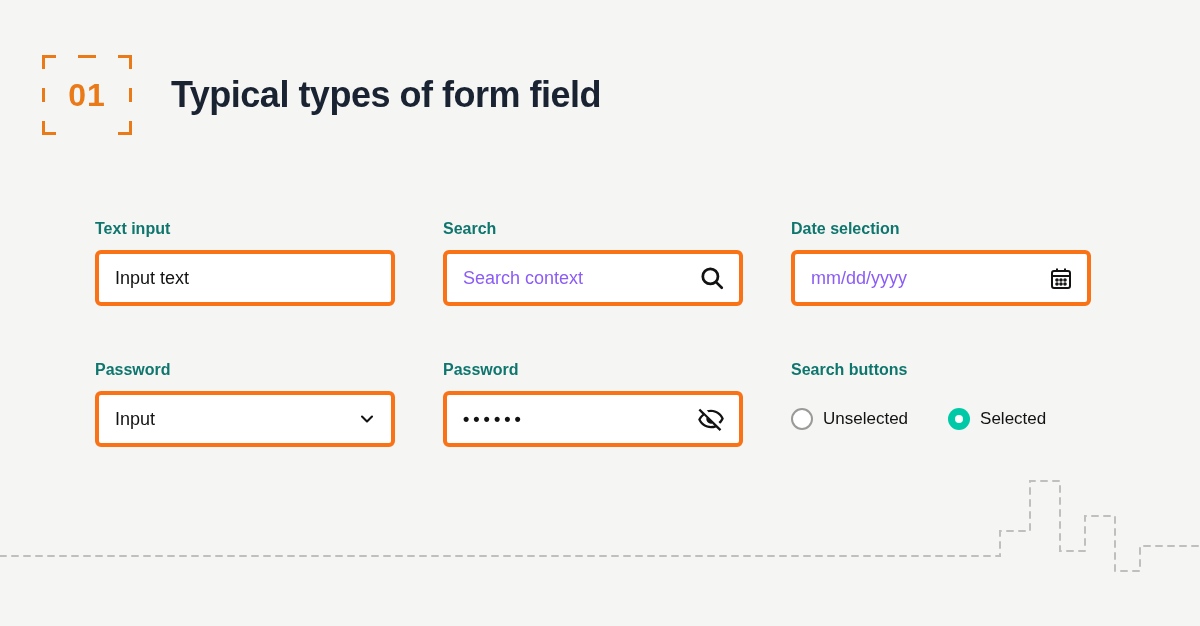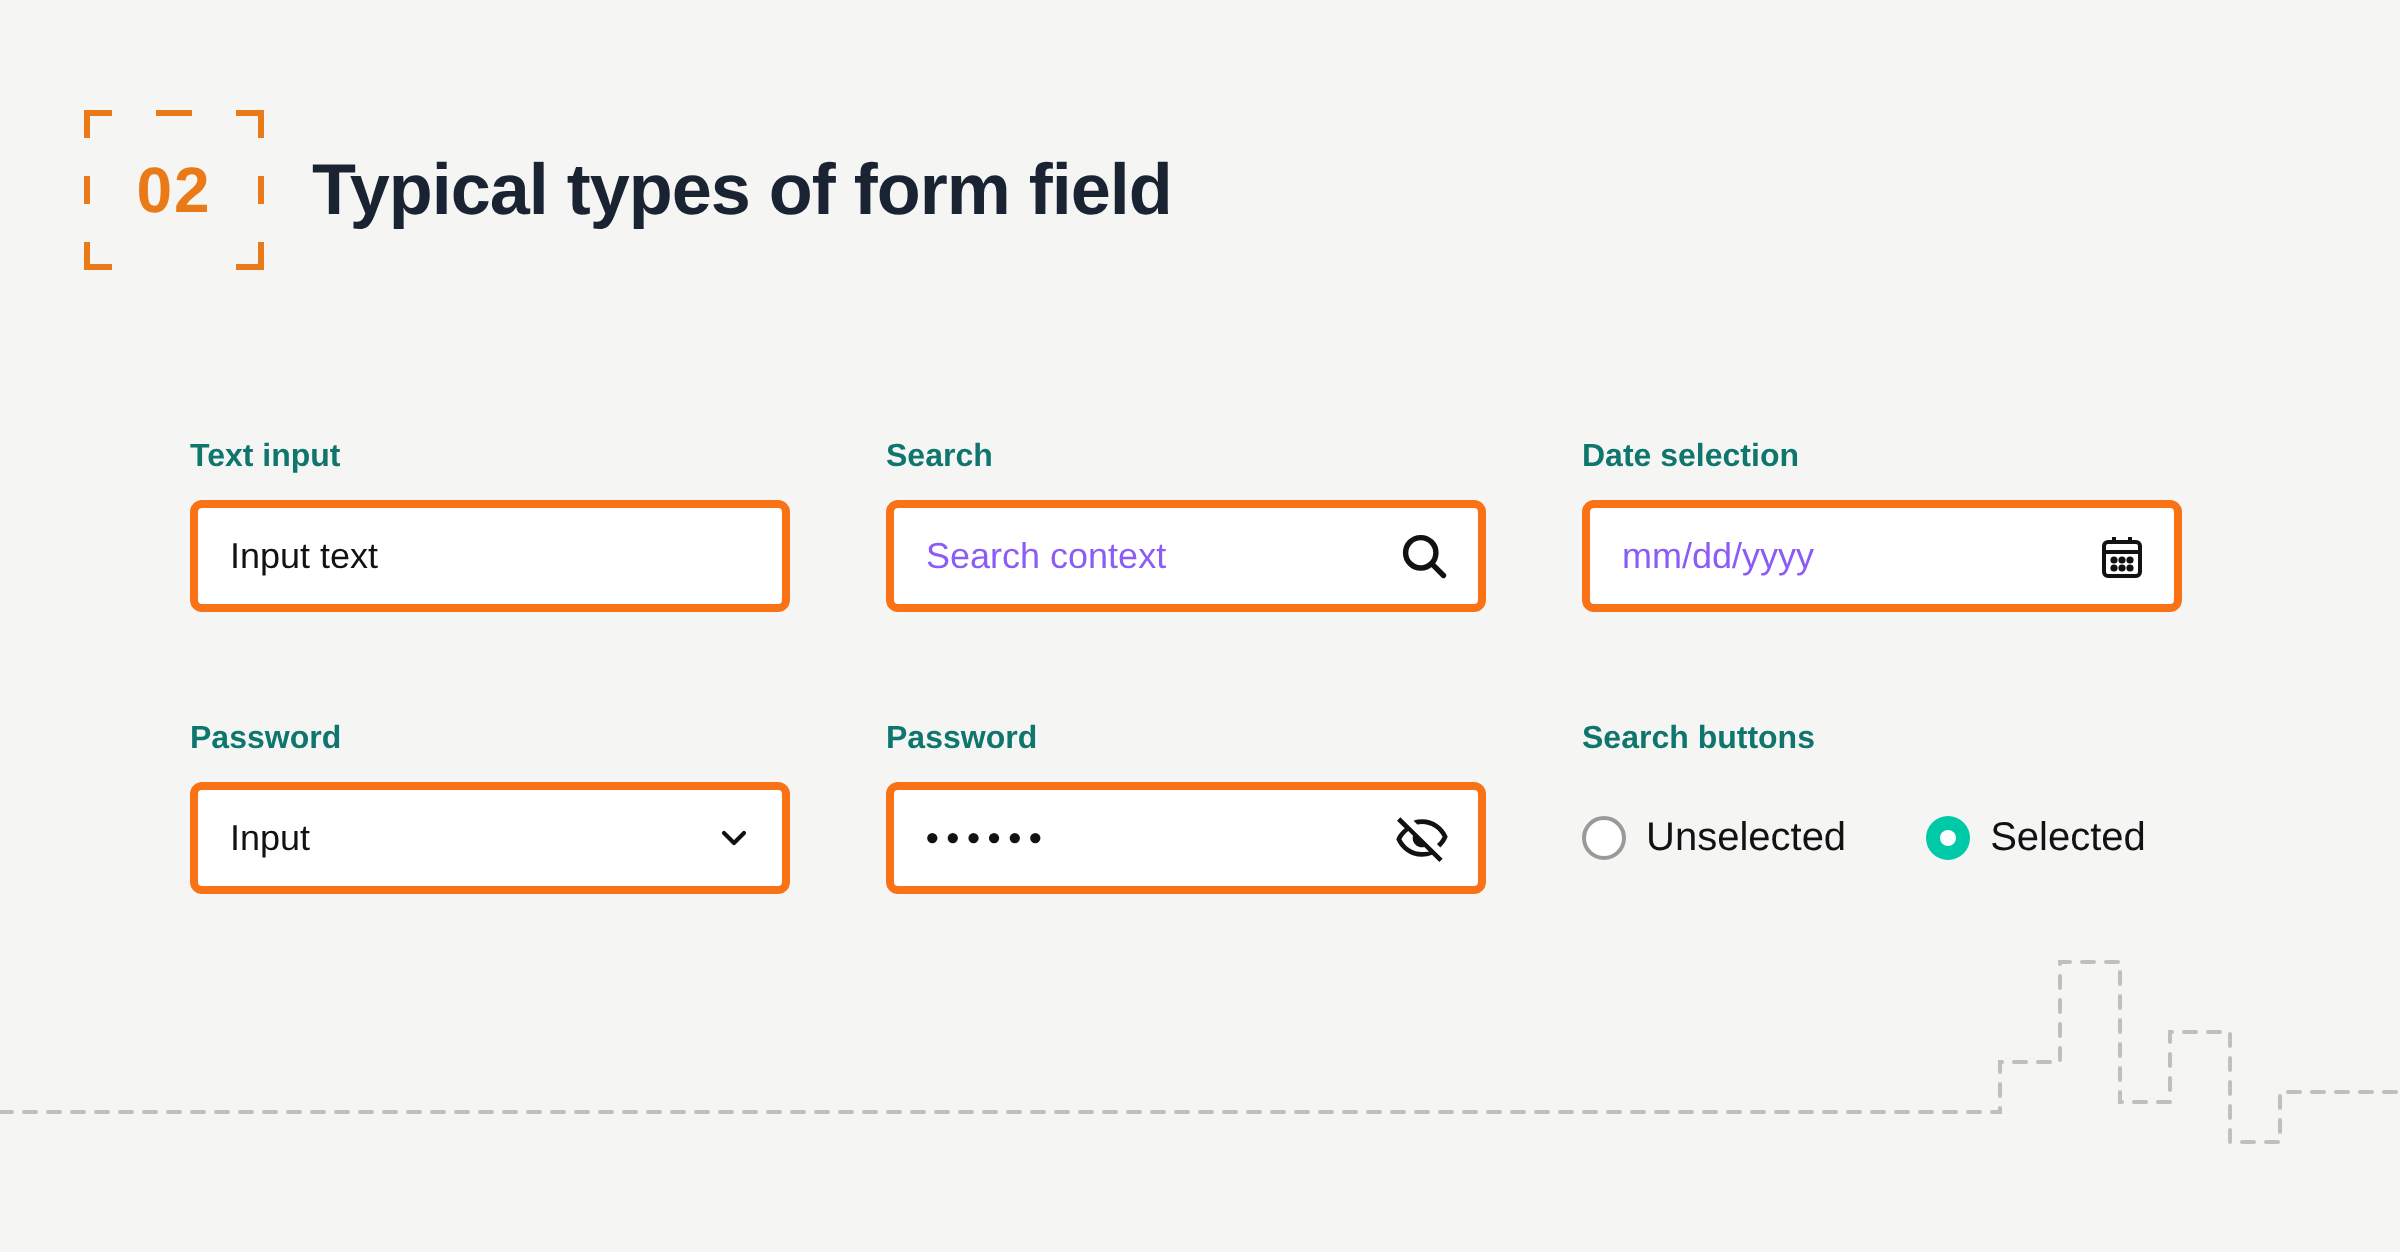--- a/index.html
+++ b/index.html
@@ -43,21 +43,21 @@
   .corner.bl { bottom: 0; left: 0; border-bottom-width: 3px; border-left-width: 3px; }
   .corner.br { bottom: 0; right: 0; border-bottom-width: 3px; border-right-width: 3px; }
   .tick-t { position: absolute; top:0; left:50%; transform:translateX(-50%); width:18px; height:3px; background:#ea7a17; }
   .tick-l { position: absolute; left:0; top:50%; transform:translateY(-50%); width:3px; height:14px; background:#ea7a17; }
   .tick-r { position: absolute; right:0; top:50%; transform:translateY(-50%); width:3px; height:14px; background:#ea7a17; }
 
   .title {
     font-size: 36px;
     font-weight: 700;
     color: #1a2332;
-    margin-left: 24px;
+    margin-left: 39px;
     letter-spacing: -0.5px;
   }
 
   .grid {
     display: grid;
     grid-template-columns: repeat(3, 300px);
     column-gap: 48px;
     row-gap: 55px;
     padding: 85px 0 0 95px;
   }
@@ -98,21 +98,21 @@
     height: 56px;
   }
   .radio-item { display:flex; align-items:center; gap:10px; }
   .radio-circ {
     width: 22px; height:22px; border-radius:50%;
     display:flex; align-items:center; justify-content:center;
   }
   .radio-unsel { border: 2px solid #9a9a98; background:#fff; }
   .radio-sel { background:#00c9a7; }
   .radio-sel .inner { width:8px; height:8px; border-radius:50%; background:#fff; }
-  .radio-label { font-size:20px; color:#121212; }
+  .radio-label { font-size:17px; color:#121212; }
 
   .wave-path {
     position:absolute;
     bottom:35px;
     left:0;
     width:1200px;
     height:140px;
     pointer-events:none;
   }
 </style>
@@ -121,21 +121,21 @@
 
 <div class="header">
   <div class="num-frame">
     <span class="corner tl"></span>
     <span class="corner tr"></span>
     <span class="corner bl"></span>
     <span class="corner br"></span>
     <span class="tick-t"></span>
     <span class="tick-l"></span>
     <span class="tick-r"></span>
-    <span class="num">02</span>
+    <span class="num">01</span>
   </div>
   <h1 class="title">Typical types of form field</h1>
 </div>
 
 <div class="grid">
 
   <div>
     <span class="field-label">Text input</span>
     <div class="input-box">
       <span>Input text</span>

